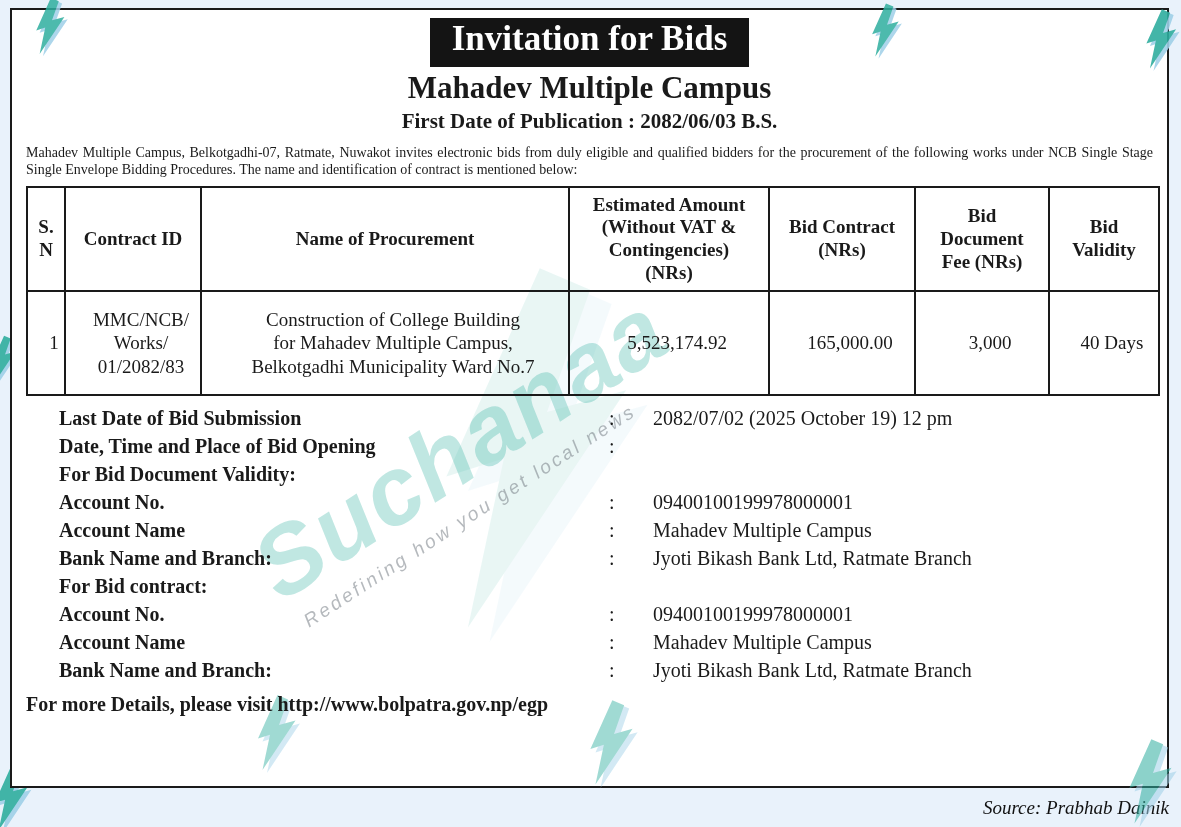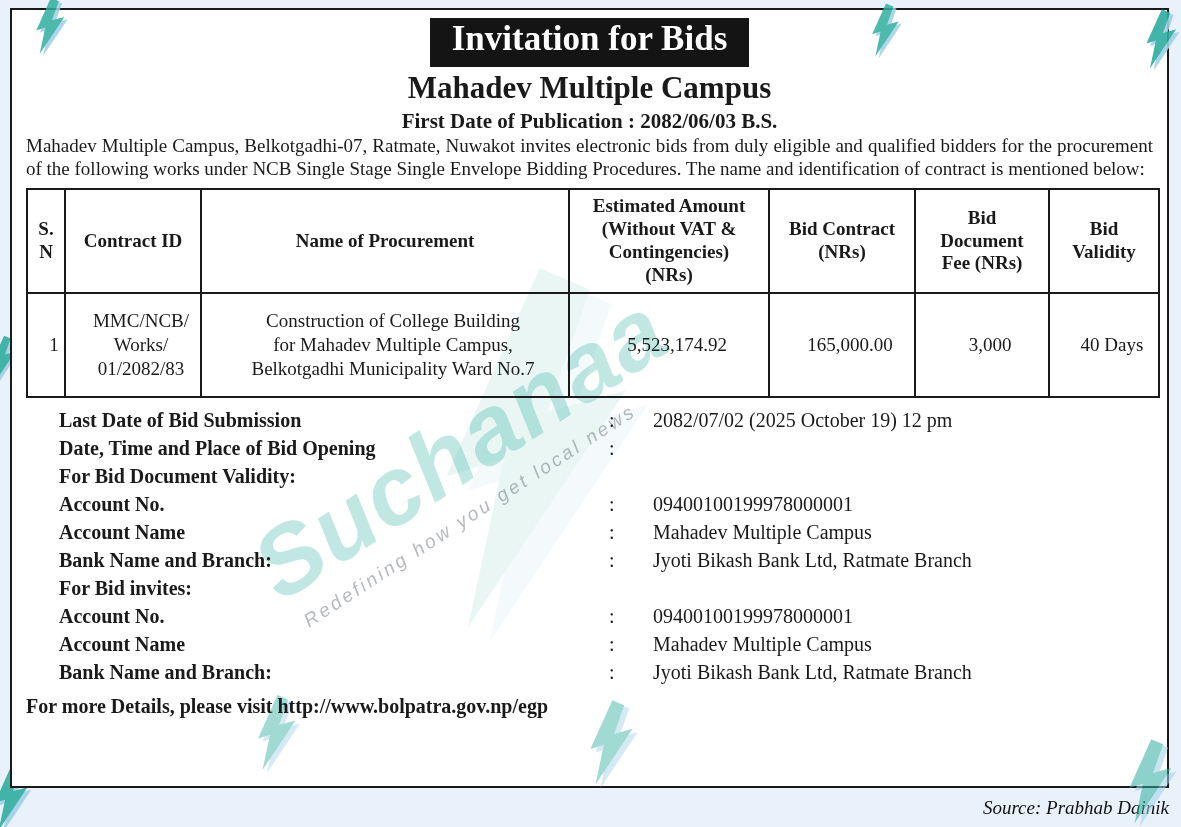--- a/index.html
+++ b/index.html
@@ -42,23 +42,23 @@
     letter-spacing:3px;margin-top:4px;margin-left:10px;
   }
   .content{position:relative;z-index:2;padding:4px 14px 0;}
   
   .banner{
     width:fit-content;margin:4px auto 4px;background:#141414;color:#ffffff;
     font-size:35px;font-weight:bold;padding:1px 22px 8px;line-height:1.15;
   }
   .org{font-size:31px;font-weight:bold;text-align:center;line-height:1.1;margin:2px 0 4px;}
   .addr{font-size:22px;font-weight:bold;text-align:center;line-height:1.15;margin:0 0 4px;}
-  .pub{font-size:21px;font-weight:bold;text-align:center;line-height:1.15;margin:0 0 2px;}
+  .pub{font-size:21px;font-weight:bold;text-align:center;line-height:1.15;margin:0 0 12px;}
   .intro{
-    font-size:19px;text-align:justify;line-height:1.17;margin:0 0 8px;
+    font-size:14px;text-align:justify;line-height:1.17;margin:0 0 8px;
   }
   
   table{width:100%;border-collapse:collapse;table-layout:fixed;}
   th,td{
     border:2px solid #1a1a1a;text-align:center;vertical-align:middle;
     padding:3px 4px;box-sizing:border-box;
   }
   th{font-size:19px;font-weight:bold;height:104px;white-space:pre-line;line-height:1.2;}
   td{font-size:19px;height:104px;line-height:1.25;padding-left:20px;}
   .pre{white-space:pre-line;}
@@ -220,21 +220,21 @@
         <span class="detail-label">Account Name</span>
         <span class="detail-colon">:</span>
         <span class="detail-value">Mahadev Multiple Campus</span>
       </div>
       <div class="detail-row">
         <span class="detail-label">Bank Name and Branch:</span>
         <span class="detail-colon">:</span>
         <span class="detail-value">Jyoti Bikash Bank Ltd, Ratmate Branch</span>
       </div>
       <div class="detail-row">
-        <span class="detail-label">For Bid invites:</span>
+        <span class="detail-label">For Bid contract:</span>
         <span class="detail-colon"></span>
         <span class="detail-value"></span>
       </div>
       <div class="detail-row">
         <span class="detail-label">Account No.</span>
         <span class="detail-colon">:</span>
         <span class="detail-value">09400100199978000001</span>
       </div>
       <div class="detail-row">
         <span class="detail-label">Account Name</span>

